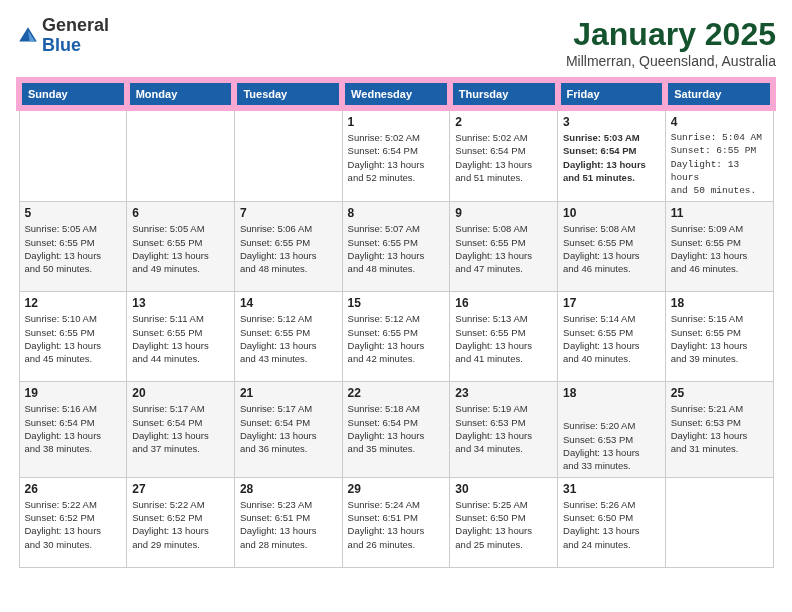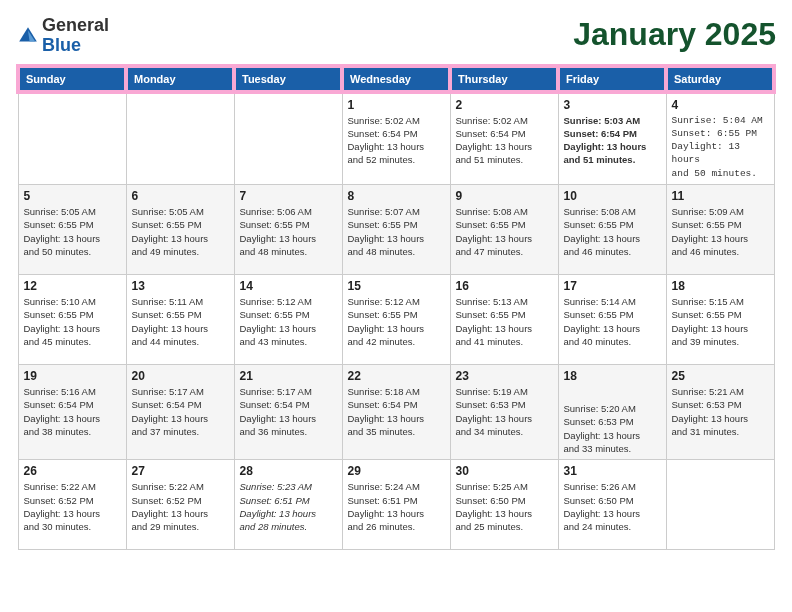--- a/index.html
+++ b/index.html
@@ -50,21 +50,21 @@
       border-collapse: collapse;
       font-size: 10px;
     }
     thead th {
       background: #1a5fa8;
       color: #fff;
       font-size: 11px;
       font-weight: bold;
       padding: 5px 6px;
       text-align: left;
-      border: 4px solid #f9a8d4;
+      border: 6px solid #f9a8d4;
     }
     tbody tr {
       vertical-align: top;
     }
     tbody td {
       border: 1px solid #ccc;
       padding: 4px 5px;
       min-height: 70px;
       height: 90px;
       width: calc(100% / 7);
@@ -98,20 +98,21 @@
       <polygon points="15,4 26,22 4,22" fill="#1a5fa8"></polygon>
       <polygon points="15,8 24,22 17,22" fill="#5b9bd5"></polygon>
     </svg>
     <div class="logo-text">
       <span class="logo-general">General</span><br>
       <span class="logo-blue">Blue</span>
     </div>
   </div>
   <div class="title-block">
     <div class="month-title">January 2025</div>
+    <div class="subtitle">Millmerran, Queensland, Australia</div>
   </div>
 </div>
 
 <table>
   <thead>
     <tr>
     <th>Sunday</th>
         <th>Monday</th>
         <th>Tuesday</th>
         <th>Wednesday</th>
@@ -317,21 +318,21 @@
         </td>
         <td>
           <div class="day-num">27</div>
           <div class="day-info" style="white-space: pre-line;">Sunrise: 5:22 AM
 Sunset: 6:52 PM
 Daylight: 13 hours
 and 29 minutes.</div>
         </td>
         <td>
           <div class="day-num">28</div>
-          <div class="day-info" style="white-space: pre-line; font-style: italic;">Sunrise: 5:23 AM
+          <div class="day-info" style="white-space: pre-line;">Sunrise: 5:23 AM
 Sunset: 6:51 PM
 Daylight: 13 hours
 and 28 minutes.</div>
         </td>
         <td>
           <div class="day-num">29</div>
           <div class="day-info" style="white-space: pre-line;">Sunrise: 5:24 AM
 Sunset: 6:51 PM
 Daylight: 13 hours
 and 26 minutes.</div>

